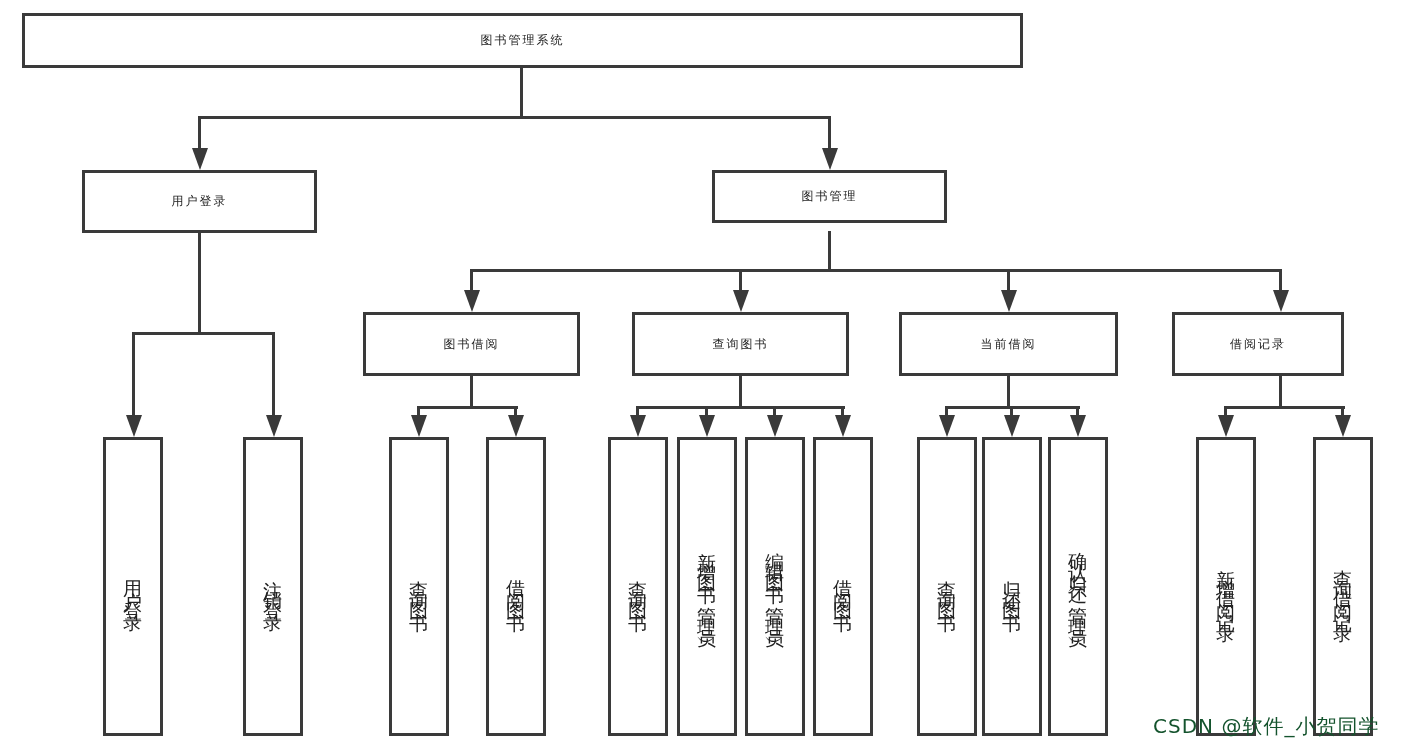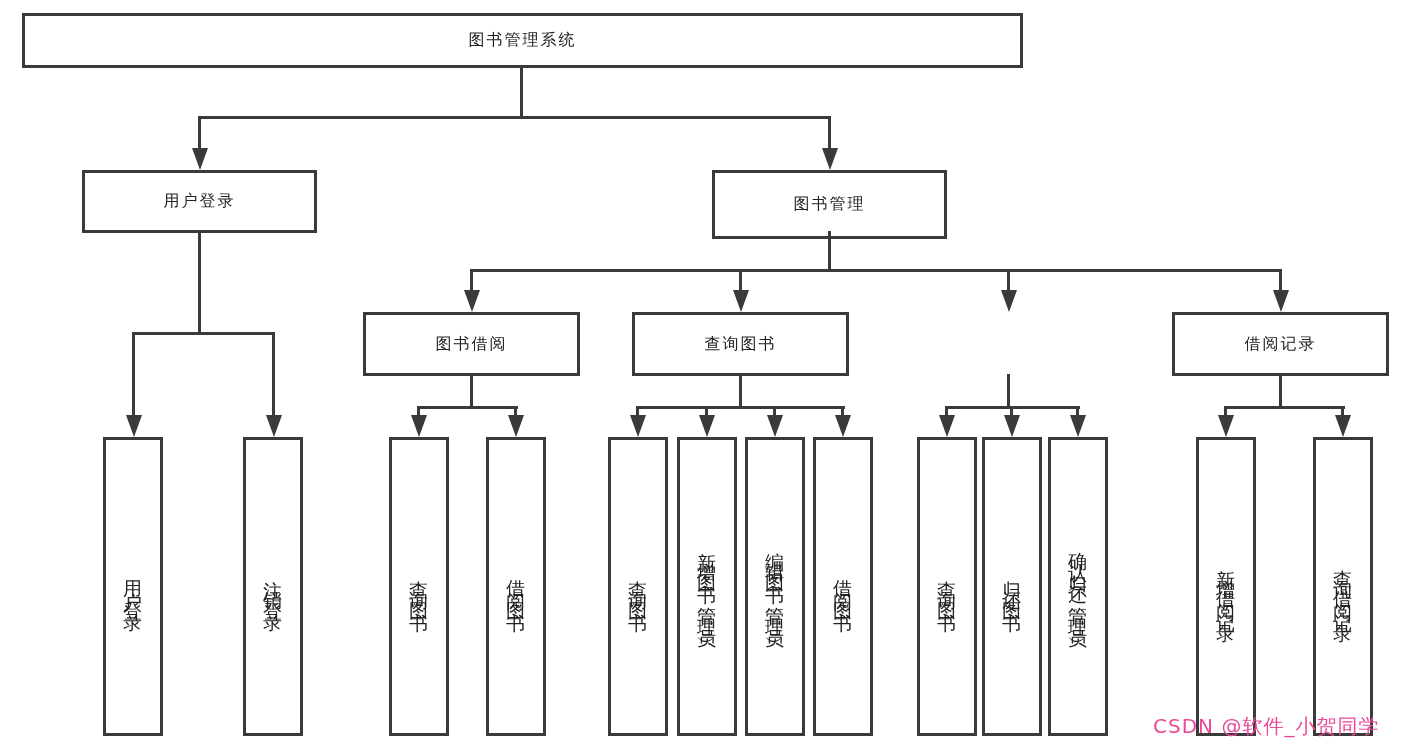--- a/index.html
+++ b/index.html
@@ -15,21 +15,21 @@
   .box {
     position: absolute;
     background: #ffffff;
     border: 3px solid #3a3a3a;
     display: flex;
     align-items: center;
     justify-content: center;
     color: #222222;
   }
   .hbox span {
-    font-size: 16px;
+    font-size: 12px;
     letter-spacing: 2px;
     white-space: nowrap;
   }
   .vbox span {
     writing-mode: vertical-rl;
     text-orientation: mixed;
     font-size: 19px;
     letter-spacing: 11px;
     line-height: 1;
     white-space: nowrap;
@@ -41,53 +41,56 @@
     width: 0; height: 0;
     border-left: 8px solid transparent;
     border-right: 8px solid transparent;
     border-top: 22px solid #3a3a3a;
   }
   .wm {
     position: absolute;
     left: 1153px;
     top: 713px;
     font-size: 20px;
-    color: #ec4899;
+    color: #14532d;
     letter-spacing: 1px;
     white-space: nowrap;
     z-index: 5;
   }
 </style>
 </head>
 <body>
 
 <div class="canvas">
 
   <div class="box hbox" style="left:22px; top:13px; width:1001px; height:55px;">
     <span>图书管理系统</span>
   </div>
 
   <div class="box hbox" style="left:82px; top:170px; width:235px; height:63px;">
     <span>用户登录</span>
   </div>
 
-  <div class="box hbox" style="left:712px; top:170px; width:235px; height:69px;">
+  <div class="box hbox" style="left:712px; top:170px; width:235px; height:53px;">
     <span>图书管理</span>
   </div>
 
   <div class="box hbox" style="left:363px; top:312px; width:217px; height:64px;">
     <span>图书借阅</span>
   </div>
 
   <div class="box hbox" style="left:632px; top:312px; width:217px; height:64px;">
     <span>查询图书</span>
   </div>
 
-
-  <div class="box hbox" style="left:1172px; top:312px; width:217px; height:64px;">
+  <div class="box hbox" style="left:899px; top:312px; width:219px; height:64px;">
+    <span>当前借阅</span>
+  </div>
+
+  <div class="box hbox" style="left:1172px; top:312px; width:172px; height:64px;">
     <span>借阅记录</span>
   </div>
 
   <div class="box vbox" style="left:103px; top:437px; width:60px; height:299px;">
     <span>用户登录</span>
   </div>
 
   <div class="box vbox" style="left:243px; top:437px; width:60px; height:299px;">
     <span>注销登录</span>
   </div>

